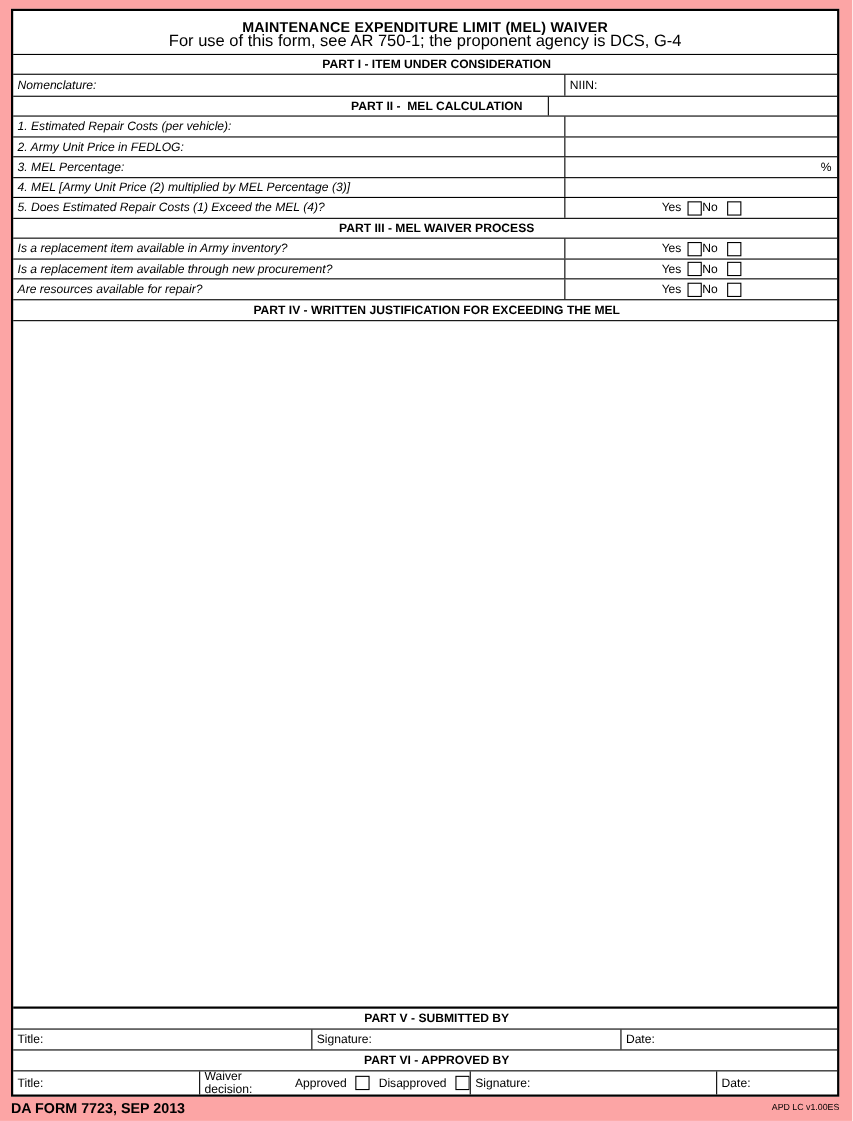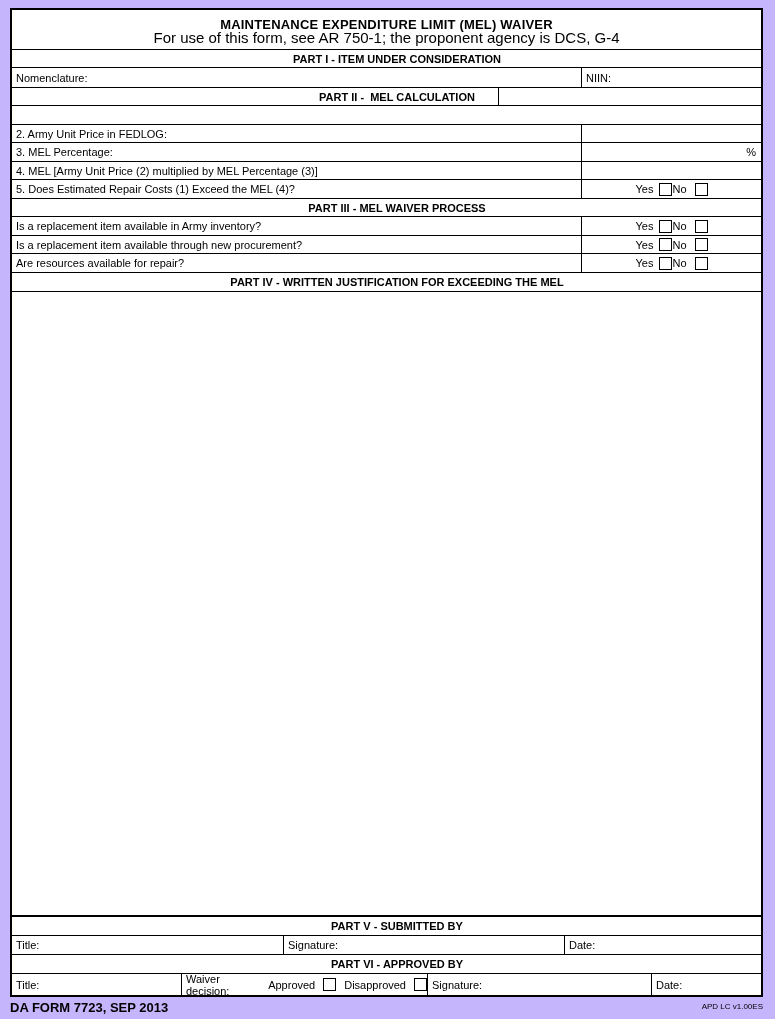--- a/index.html
+++ b/index.html
@@ -1,37 +1,37 @@
 <!DOCTYPE html>
 <html><head>
 <meta charset="utf-8">
 <style>
   html,body { margin:0; padding:0; background:#fff; }
   .page {
-    position:relative; width:775px; height:1019px; background:#c4b5fd;
+    position:relative; width:775px; height:1019px; background:#fca5a5;
     font-family:"Liberation Sans","DejaVu Sans",sans-serif; color:#000;
   }
   .form-box {
     position:absolute; left:10px; top:8px; width:753px; height:989px;
     border:2px solid #000; box-sizing:border-box;
     display:flex; flex-direction:column; background:#fff;
   }
   .row { display:flex; flex-shrink:0; border-bottom:1px solid #000; box-sizing:border-box; position:relative; }
   .row.last { border-bottom:none; }
   .h40{height:40px}.h21{height:21px}.h20{height:20px}.h19{height:19px}.h18{height:18px}
   .grow { flex:1 1 auto; border-bottom:2px solid #000; }
   .titleblock { flex-direction:column; justify-content:center; text-align:center; }
   .form-title { font-size:13px; font-weight:bold; line-height:15px; letter-spacing:.2px; }
   .form-subtitle { font-size:15px; line-height:11px; }
   .part-header {
     align-items:center; justify-content:center;
     font-weight:bold; font-size:11px; white-space:pre; text-align:center;padding-left:21px;
   }
   .cell { display:flex; align-items:center; box-sizing:border-box; padding-left:4px; font-size:11px; overflow:hidden; }
-  .col-left { width:570px; border-right:1px solid #000; }
+  .col-left { width:502px; border-right:1px solid #000;font-style:italic; }
   .col-right { flex:1 1 auto; }
   .fill { flex:1 1 auto; }
   .pct { padding-right:5px; margin-left:auto; }
   .italic { font-style:italic; }
   .yn { display:flex; align-items:center; justify-content:center; flex:1 1 auto; font-size:11px; }
   .cb {
     width:13px; height:13px; border:1px solid #000; background:#fff;
     box-sizing:border-box; display:inline-block; flex-shrink:0;
   }
   .yn .cb.first { margin-left:6px; }
@@ -74,20 +74,23 @@
         <span>NIIN:</span>
       </div>
     </div>
 
     <div class="row part-header h18">
       <span>PART II -  MEL CALCULATION</span>
       <span class="vdiv"></span>
     </div>
 
     <div class="row h19">
+      <div class="cell col-left">
+        <span>1. Estimated Repair Costs (per vehicle):</span>
+      </div>
       <div class="cell col-right"></div>
     </div>
     <div class="row h18">
       <div class="cell col-left">
         <span>2. Army Unit Price in FEDLOG:</span>
       </div>
       <div class="cell col-right"></div>
     </div>
     <div class="row h19">
       <div class="cell col-left">

